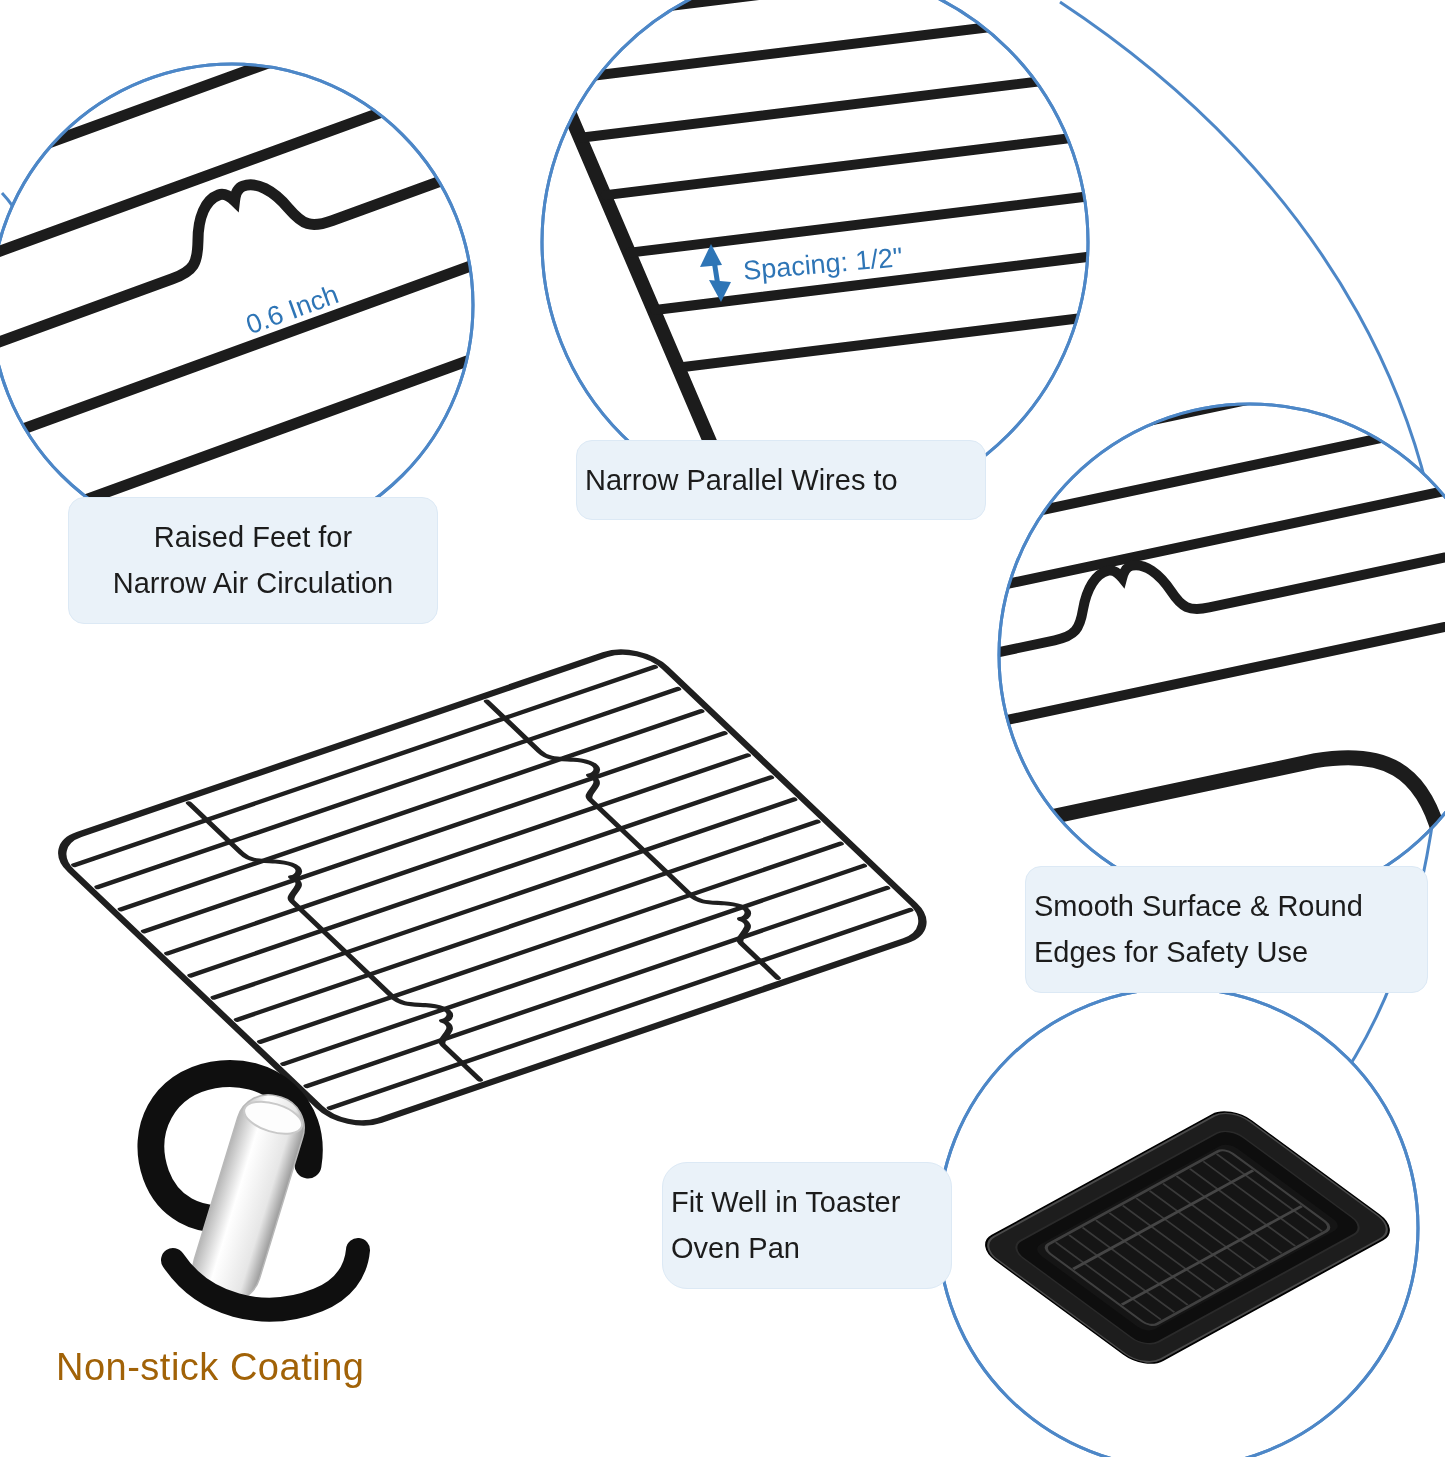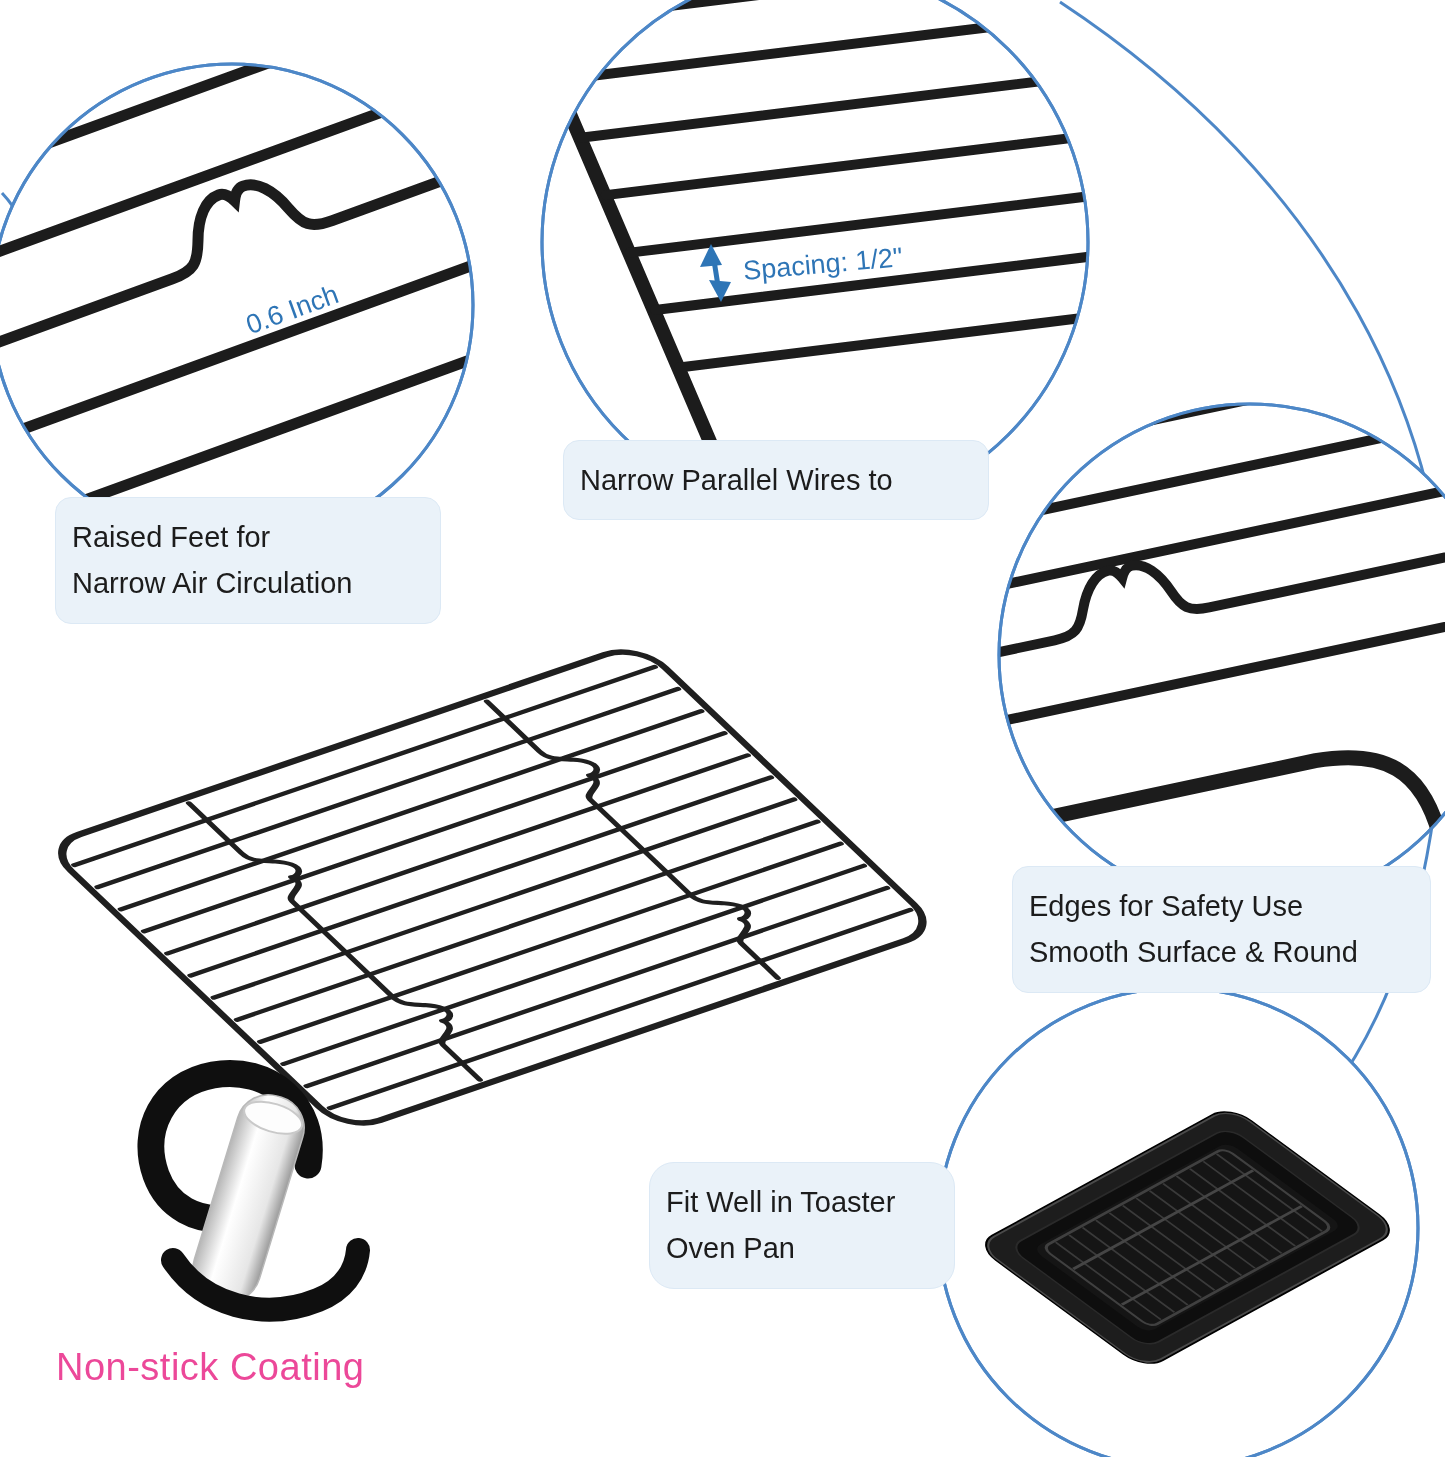--- a/index.html
+++ b/index.html
@@ -6,35 +6,36 @@
   #stage{
     position:relative;width:1445px;height:1457px;overflow:hidden;background:#ffffff;
     font-family:"Liberation Sans", sans-serif;
   }
   #base-art{position:absolute;left:0;top:0;}
   .feature-box{
     position:absolute;
     background:#eaf2f9;
     border:1px solid #dce9f5;
     border-radius:16px;
-    padding:16px 16px;
+    padding:16px 8px;
     font-size:29px;
     line-height:1.6;
     color:#1c1c1c;
+    margin-left:13px;
   }
   .measure-label{
     position:absolute;
     color:#2e75b6;
     font-size:27px;
     white-space:nowrap;
     transform-origin:0 0;
   }
   .caption{
     position:absolute;
-    color:#ec4899;
+    color:#a16207;
     font-size:38px;
     letter-spacing:0.5px;
     white-space:nowrap;
   }
 </style>
 </head>
 <body>
 
 <div id="stage">
 
@@ -135,32 +136,32 @@
           <rect x="44" y="34" width="292" height="142" rx="12" fill="#151515"></rect>
           <rect x="54" y="38" width="272" height="134" rx="10" fill="none" stroke="#404040" stroke-width="3"></rect>
           <path stroke="#3a3a3a" stroke-width="2.5" fill="none" d="M 72 40 V 170 M 92 40 V 170 M 112 40 V 170 M 132 40 V 170 M 152 40 V 170 M 172 40 V 170 M 192 40 V 170 M 212 40 V 170 M 232 40 V 170 M 252 40 V 170 M 272 40 V 170 M 292 40 V 170 M 312 40 V 170"></path>
           <path stroke="#454545" stroke-width="3" fill="none" d="M 56 75 H 324 M 56 135 H 324"></path>
         </g>
       </g>
       <circle cx="1178" cy="1228" r="240" fill="none" stroke="#4d87c7" stroke-width="3"></circle>
     </g>
   </svg>
 
-  <div class="feature-box" style="left:55px;top:497px;width:352px;">
+  <div class="feature-box" style="left:55px;top:497px;width:352px;text-align:center;">
     <div>Raised Feet for</div>
     <div>Narrow Air Circulation</div>
   </div>
 
   <div class="feature-box" style="left:563px;top:440px;width:392px;">
     <div>Narrow Parallel Wires to</div>
   </div>
 
   <div class="feature-box" style="left:1012px;top:866px;width:385px;">
+    <div>Smooth Surface &amp; Round</div>
     <div>Edges for Safety Use</div>
-    <div>Smooth Surface &amp; Round</div>
   </div>
 
   <div class="feature-box" style="left:649px;top:1162px;width:272px;border-radius:25px;">
     <div>Fit Well in Toaster</div>
     <div>Oven Pan</div>
   </div>
 
   <div class="measure-label" style="left:242px;top:312px;transform:rotate(-20deg);">0.6 Inch</div>
 
   <div class="measure-label" style="left:742px;top:256px;transform:rotate(-5deg);">Spacing:  1/2"</div>

